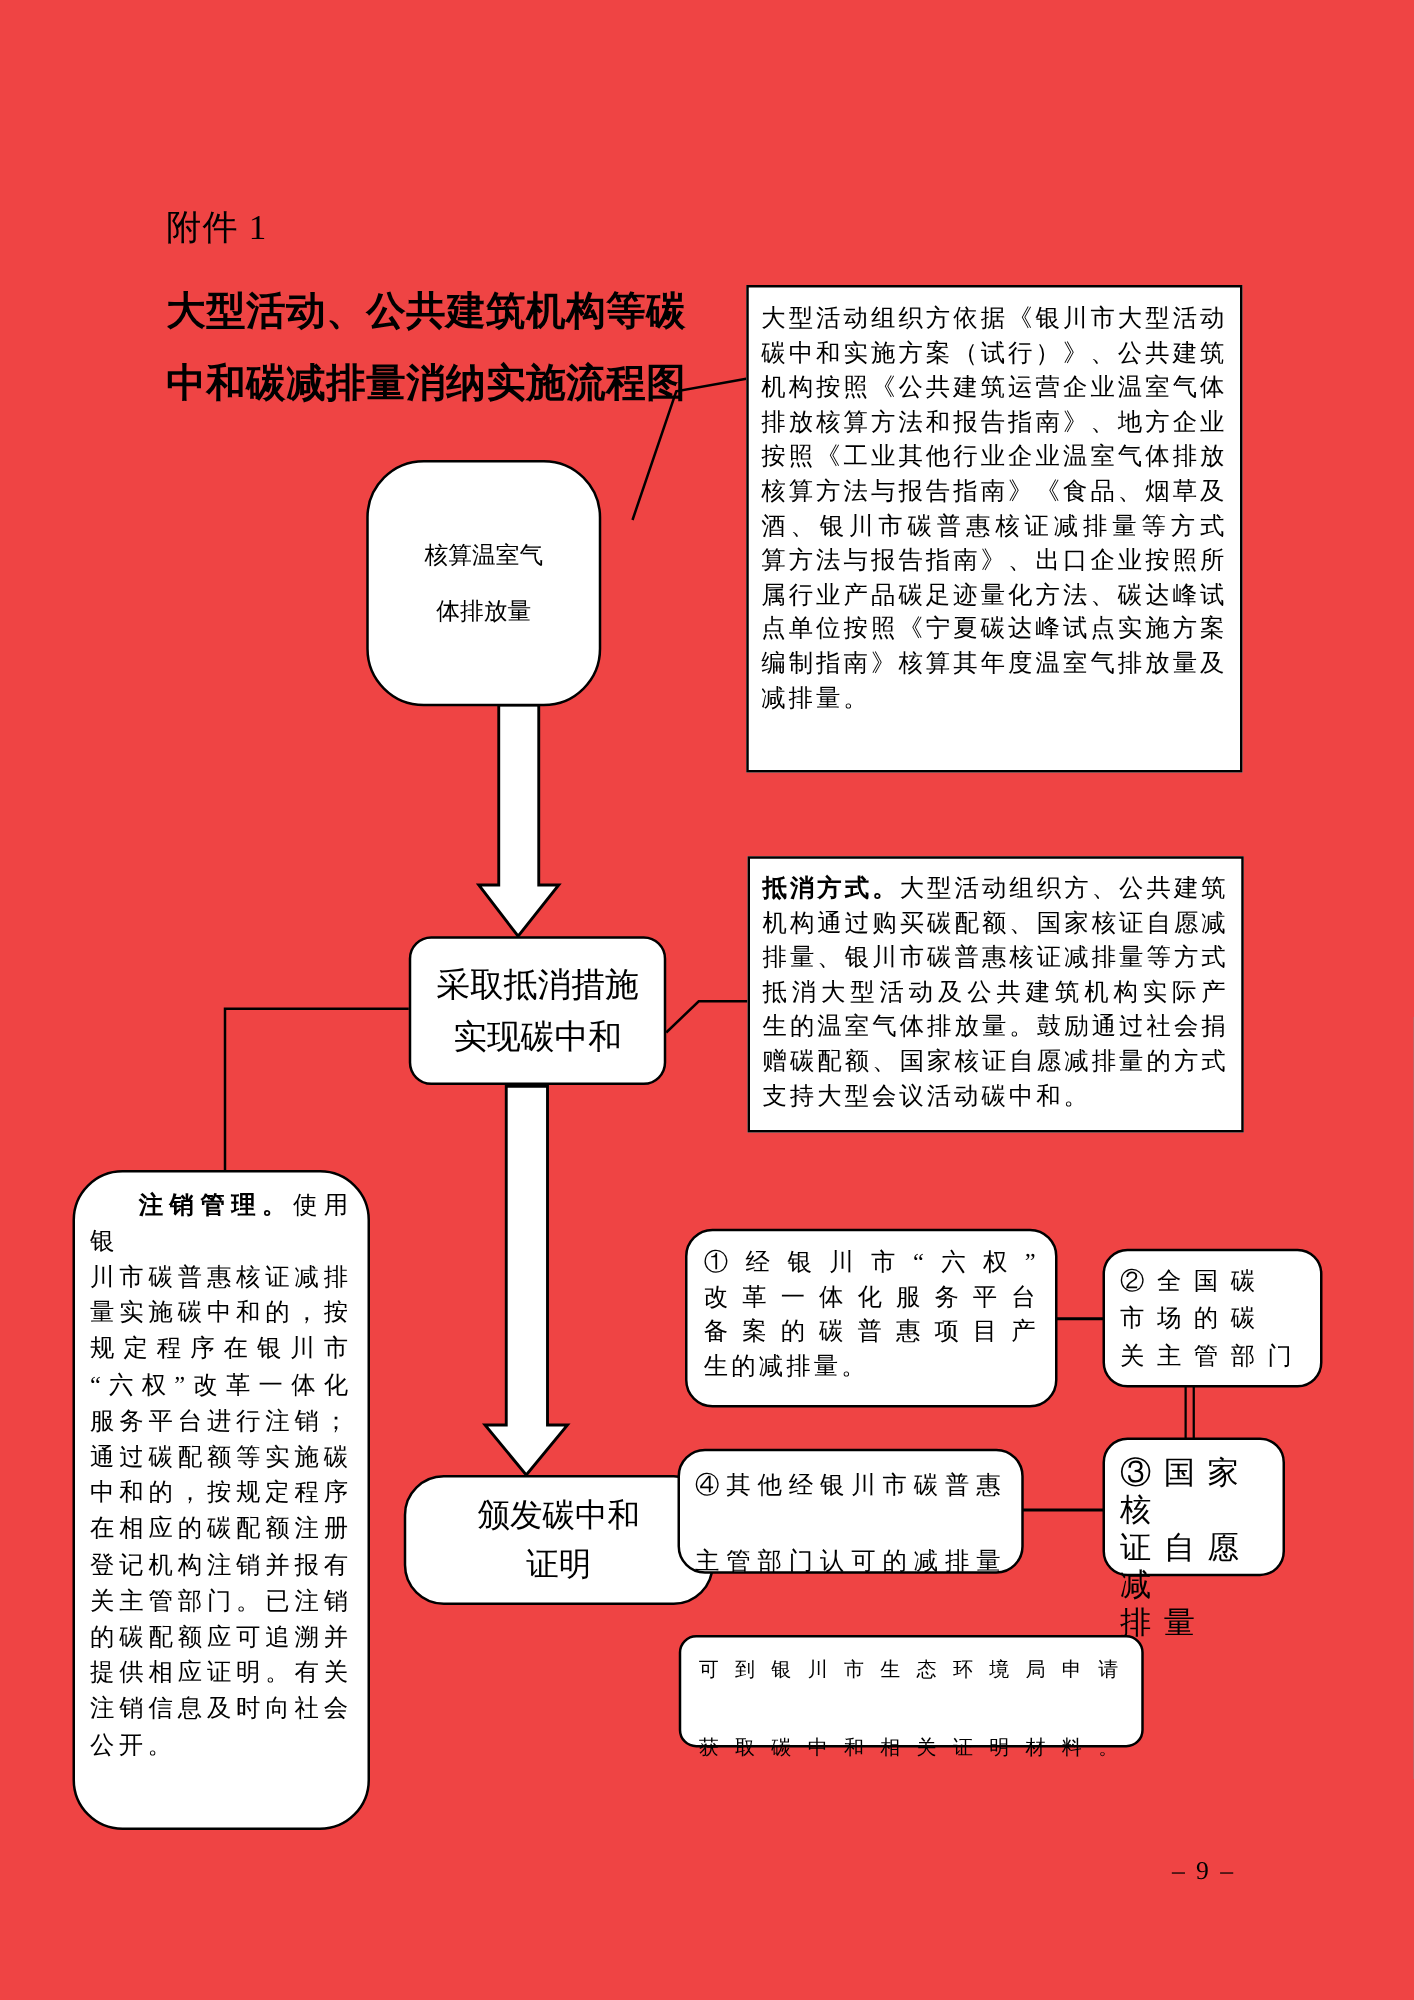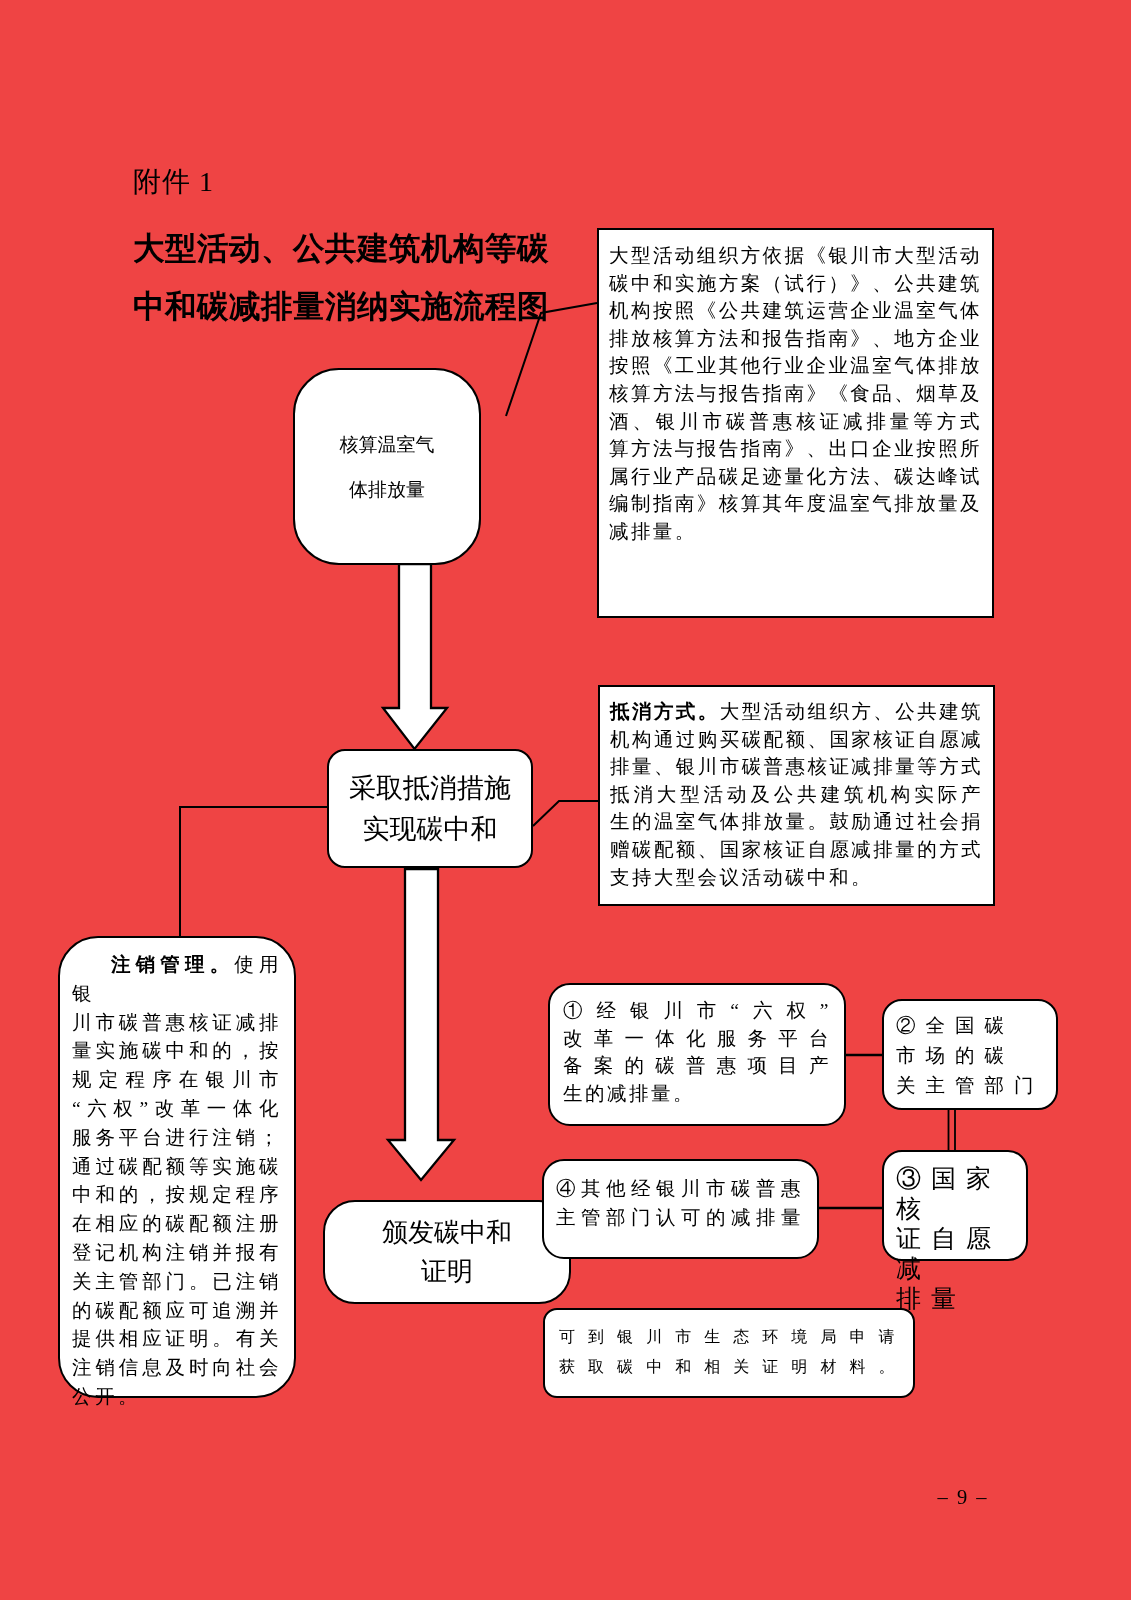--- a/index.html
+++ b/index.html
@@ -16,21 +16,21 @@
   .r-lg{border-radius:46px;}
   .r-sm{border-radius:14px;}
   
   .step{display:flex;flex-direction:column;justify-content:center;align-items:center;
         font-family:"Liberation Sans",sans-serif;text-align:center;}
   .step .lines div{text-align:center;}
   
   .para{font-size:19.5px;line-height:27.6px;letter-spacing:2.4px;}
   .jlines div{text-align:justify;text-align-last:justify;}
   .jlines div:last-child{text-align-last:left;}
-  .jlines.distribute div:last-child{text-align-last:justify;}
+  .jlines.distribute div:last-child{text-align-last:justify;margin-top:32px;}
   .jline{text-align:justify;text-align-last:justify;}
   .lead{font-weight:bold;}
   .indent{text-indent:2em;}
   .plain-lines div{text-align:left;}
   .pagenum{font-size:20.5px;letter-spacing:2px;}
 </style>
 </head>
 <body>
 
 <div class="page">
@@ -55,20 +55,21 @@
     <div class="jlines">
         <div>大型活动组织方依据《银川市大型活动</div>
         <div>碳中和实施方案（试行）》、公共建筑</div>
         <div>机构按照《公共建筑运营企业温室气体</div>
         <div>排放核算方法和报告指南》、地方企业</div>
         <div>按照《工业其他行业企业温室气体排放</div>
         <div>核算方法与报告指南》《食品、烟草及</div>
         <div>酒、银川市碳普惠核证减排量等方式</div>
         <div>算方法与报告指南》、出口企业按照所</div>
         <div>属行业产品碳足迹量化方法、碳达峰试</div>
+        <div>点单位按照《宁夏碳达峰试点实施方案</div>
         <div>编制指南》核算其年度温室气排放量及</div>
         <div>减排量。</div>
       </div>
   </div>
 
   <div class="box r-lg step" style="left:293px;top:368px;width:188px;height:197px;font-size:19px;line-height:45px;">
     <div class="lines">
         <div>核算温室气</div>
         <div>体排放量</div>
       </div>
@@ -86,21 +87,21 @@
     <div class="jlines">
         <div>机构通过购买碳配额、国家核证自愿减</div>
         <div>排量、银川市碳普惠核证减排量等方式</div>
         <div>抵消大型活动及公共建筑机构实际产</div>
         <div>生的温室气体排放量。鼓励通过社会捐</div>
         <div>赠碳配额、国家核证自愿减排量的方式</div>
         <div>支持大型会议活动碳中和。</div>
       </div>
   </div>
 
-  <div class="box para" style="left:58px;top:936px;width:238px;height:462px;border-radius:40px;padding:13px 12px 0;font-size:19.5px;line-height:28.8px;letter-spacing:3.5px;">
+  <div class="box para" style="left:58px;top:936px;width:238px;height:528px;border-radius:40px;padding:13px 12px 0;font-size:19.5px;line-height:28.8px;letter-spacing:3.5px;">
     <div class="jline indent"><span class="lead">注销管理。</span><span>使用银</span></div>
     <div class="jlines">
         <div>川市碳普惠核证减排</div>
         <div>量实施碳中和的，按</div>
         <div>规定程序在银川市</div>
         <div>“六权”改革一体化</div>
         <div>服务平台进行注销；</div>
         <div>通过碳配额等实施碳</div>
         <div>中和的，按规定程序</div>
         <div>在相应的碳配额注册</div>
@@ -131,21 +132,21 @@
   </div>
 
   <div class="box" style="left:882px;top:1150px;width:146px;height:111px;border-radius:20px;padding:12px 12px 0;font-size:25px;line-height:30px;letter-spacing:10px;">
     <div class="plain-lines">
         <div>③国家核</div>
         <div>证自愿减</div>
         <div>排量</div>
       </div>
   </div>
 
-  <div class="box step" style="left:323px;top:1180px;width:248px;height:104px;border-radius:32px;font-size:26px;line-height:39px;margin-top:20px;">
+  <div class="box step" style="left:323px;top:1180px;width:248px;height:104px;border-radius:32px;font-size:26px;line-height:39px;">
     <div class="lines">
         <div>颁发碳中和</div>
         <div>证明</div>
       </div>
   </div>
 
   <div class="box" style="left:542px;top:1159px;width:277px;height:100px;border-radius:22px;padding:13px 12px 0;font-size:19.5px;line-height:29px;letter-spacing:4.5px;">
     <div class="jlines distribute">
         <div>④其他经银川市碳普惠</div>
         <div>主管部门认可的减排量</div>

